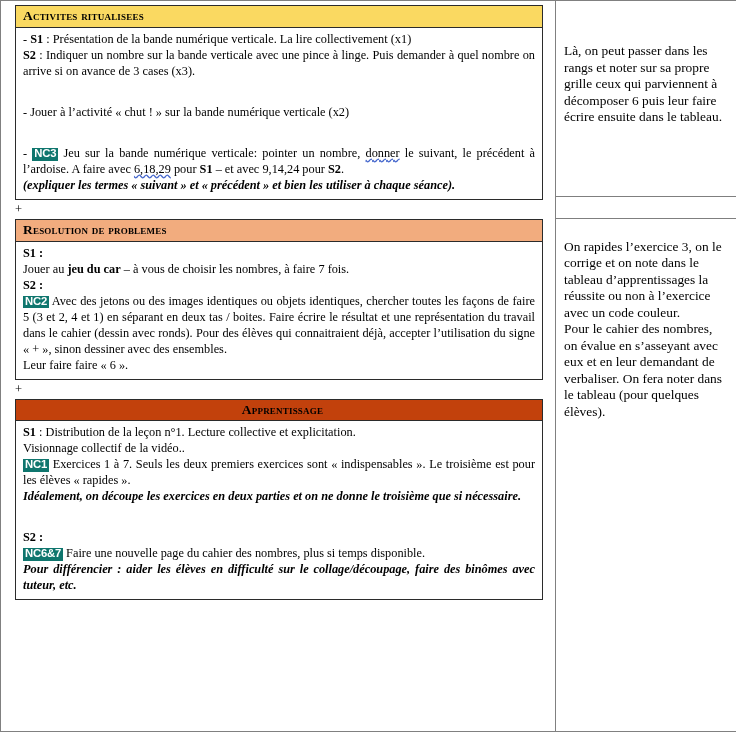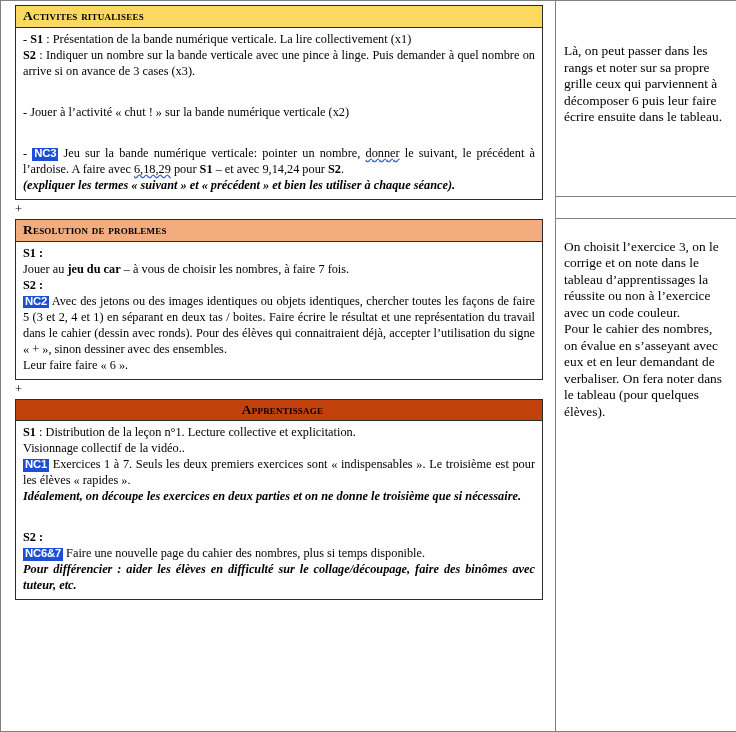--- a/index.html
+++ b/index.html
@@ -90,21 +90,21 @@
   .squiggle {
     text-decoration: underline;
     text-decoration-color: #4466cc;
     text-decoration-style: wavy;
     text-decoration-skip-ink: none;
   }
 
   
   .nc-chip {
     display: inline-block;
-    background: #1d4ed8;
+    background: #0f766e;
     color: #ffffff;
     font-weight: bold;
     font-size: 11.3px;
     line-height: 1.05;
     padding: 0px 2px 1px 2px;
     letter-spacing: -0.2px;
     vertical-align: baseline;
     font-family: "Liberation Sans", sans-serif;
   }
 
@@ -211,21 +211,21 @@
                 </td>
               </tr>
               <tr class="note-row-3">
                 <td>
                   <div class="note-cell"></div>
                 </td>
               </tr>
               <tr>
                 <td>
                   <div class="note-cell mid vcenter-pad-4">
-                    <p>On choisit l’exercice 3, on le corrige et on note dans le tableau d’apprentissages la réussite ou non à l’exercice avec un code couleur.</p>
+                    <p>On rapides l’exercice 3, on le corrige et on note dans le tableau d’apprentissages la réussite ou non à l’exercice avec un code couleur.</p>
                     <p>Pour le cahier des nombres, on évalue en s’asseyant avec eux et en leur demandant de verbaliser. On fera noter dans le tableau (pour quelques élèves).</p>
                   </div>
                 </td>
               </tr>
             </tbody>
           </table>
         </td>
       </tr>
     </tbody>
   </table>

